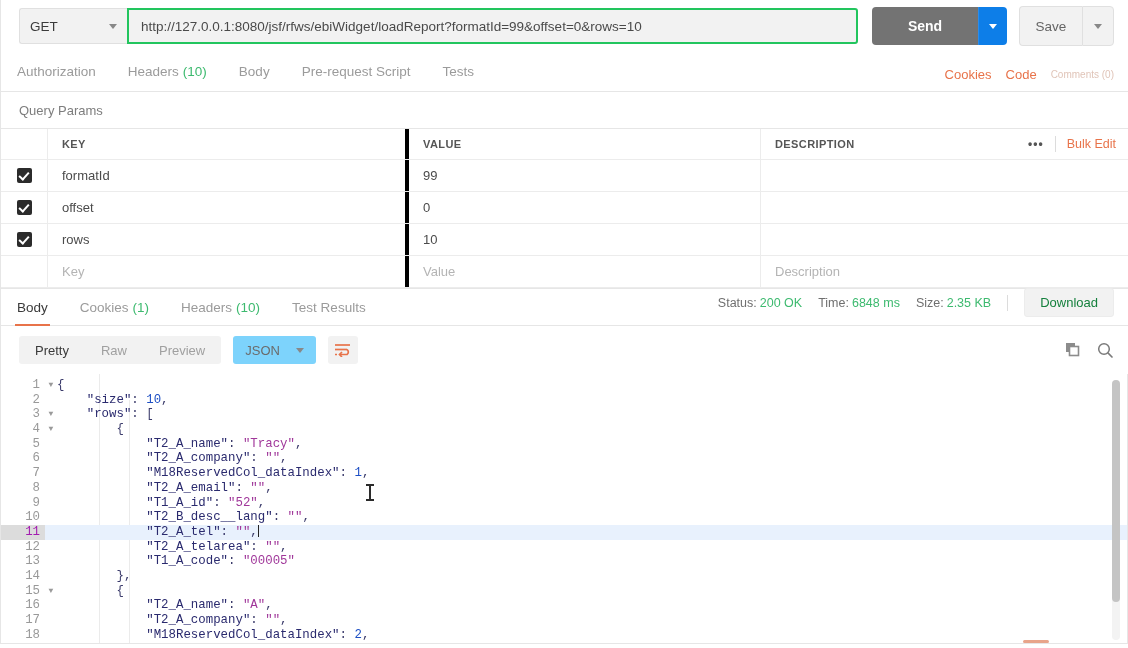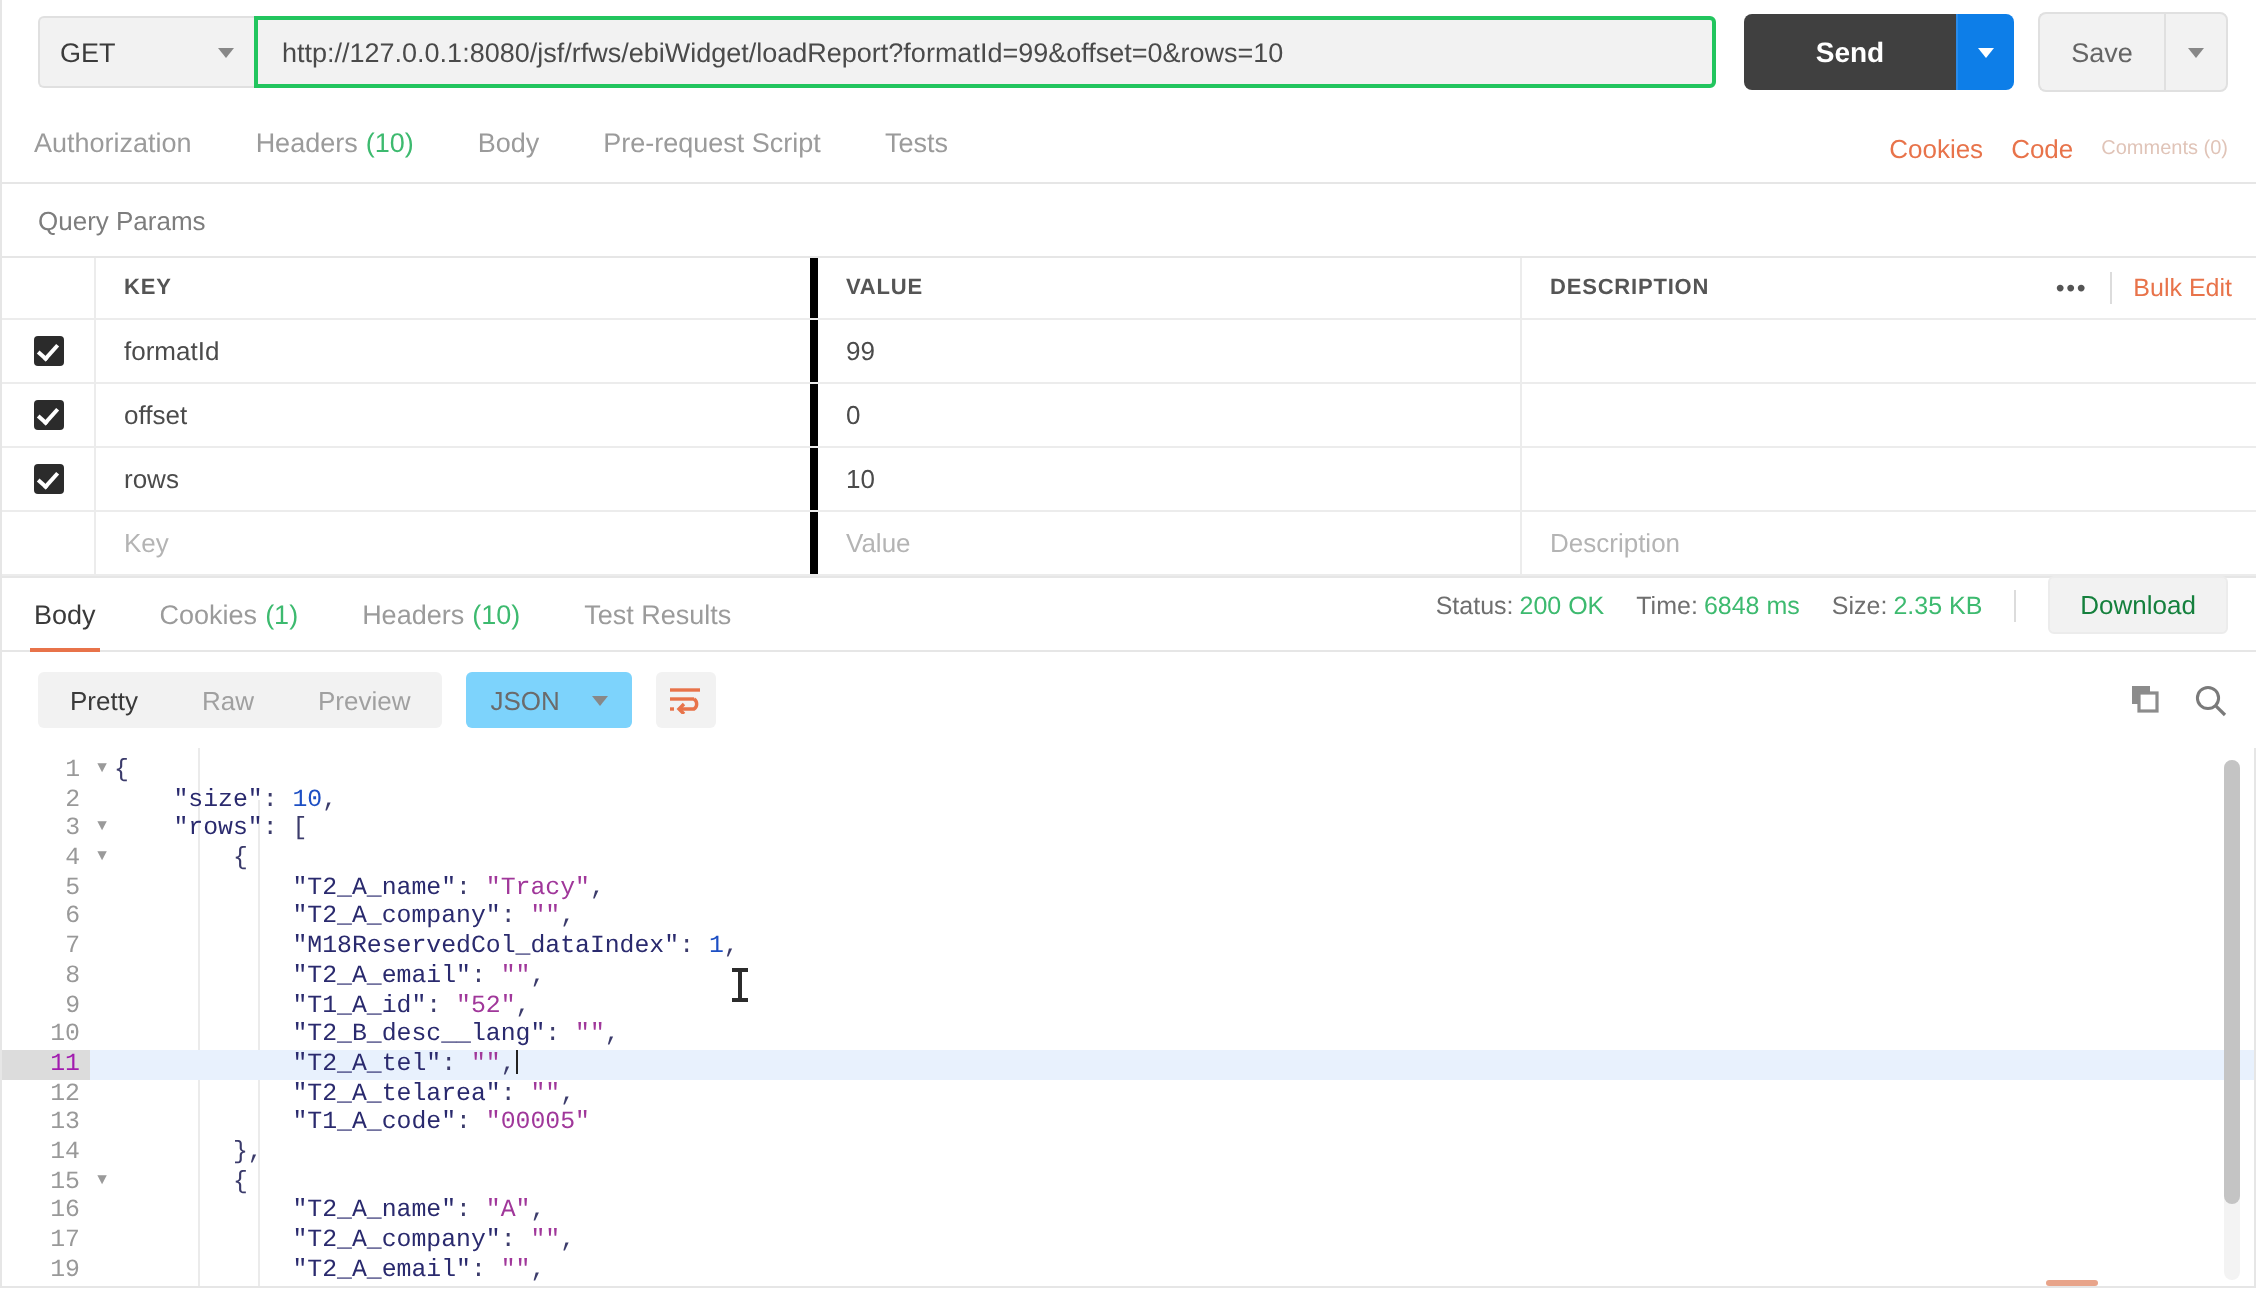--- a/index.html
+++ b/index.html
@@ -54,21 +54,21 @@
     box-sizing: border-box;
     color: #4a4a4a;
     font-size: 13.5px;
     white-space: nowrap;
     overflow: hidden;
     cursor: text;
   }
   .send-group { display: flex; margin-left: 14px; }
   .send-btn {
     height: 38px; min-width: 78px;
-    background: #404040;
+    background: #737373;
     color: #fff;
     font-weight: bold;
     font-size: 14px;
     display: flex; align-items: center; justify-content: center;
     border-radius: 4px 0 0 4px;
     cursor: pointer;
     padding: 0 14px;
   }
   .send-caret {
     height: 38px; width: 28px;
@@ -637,20 +637,25 @@
         <span class="fold"></span>
         <span class="ctext"><span class="k">            "T2_A_name"</span><span class="p">: </span><span class="s">"A"</span><span class="p">,</span></span>
       </div>
 
     <div class="cline">
         <span class="gutter">17</span>
         <span class="fold"></span>
         <span class="ctext"><span class="k">            "T2_A_company"</span><span class="p">: </span><span class="s">""</span><span class="p">,</span></span>
       </div>
 
+    <div class="cline">
+        <span class="gutter">18</span>
+        <span class="fold"></span>
+        <span class="ctext"><span class="k">            "M18ReservedCol_dataIndex"</span><span class="p">: </span><span class="n">2</span><span class="p">,</span></span>
+      </div>
 
     <div class="cline">
         <span class="gutter">19</span>
         <span class="fold"></span>
         <span class="ctext"><span class="k">            "T2_A_email"</span><span class="p">: </span><span class="s">""</span><span class="p">,</span></span>
       </div>
 
   </div>
 
   <div class="ibeam"></div>

